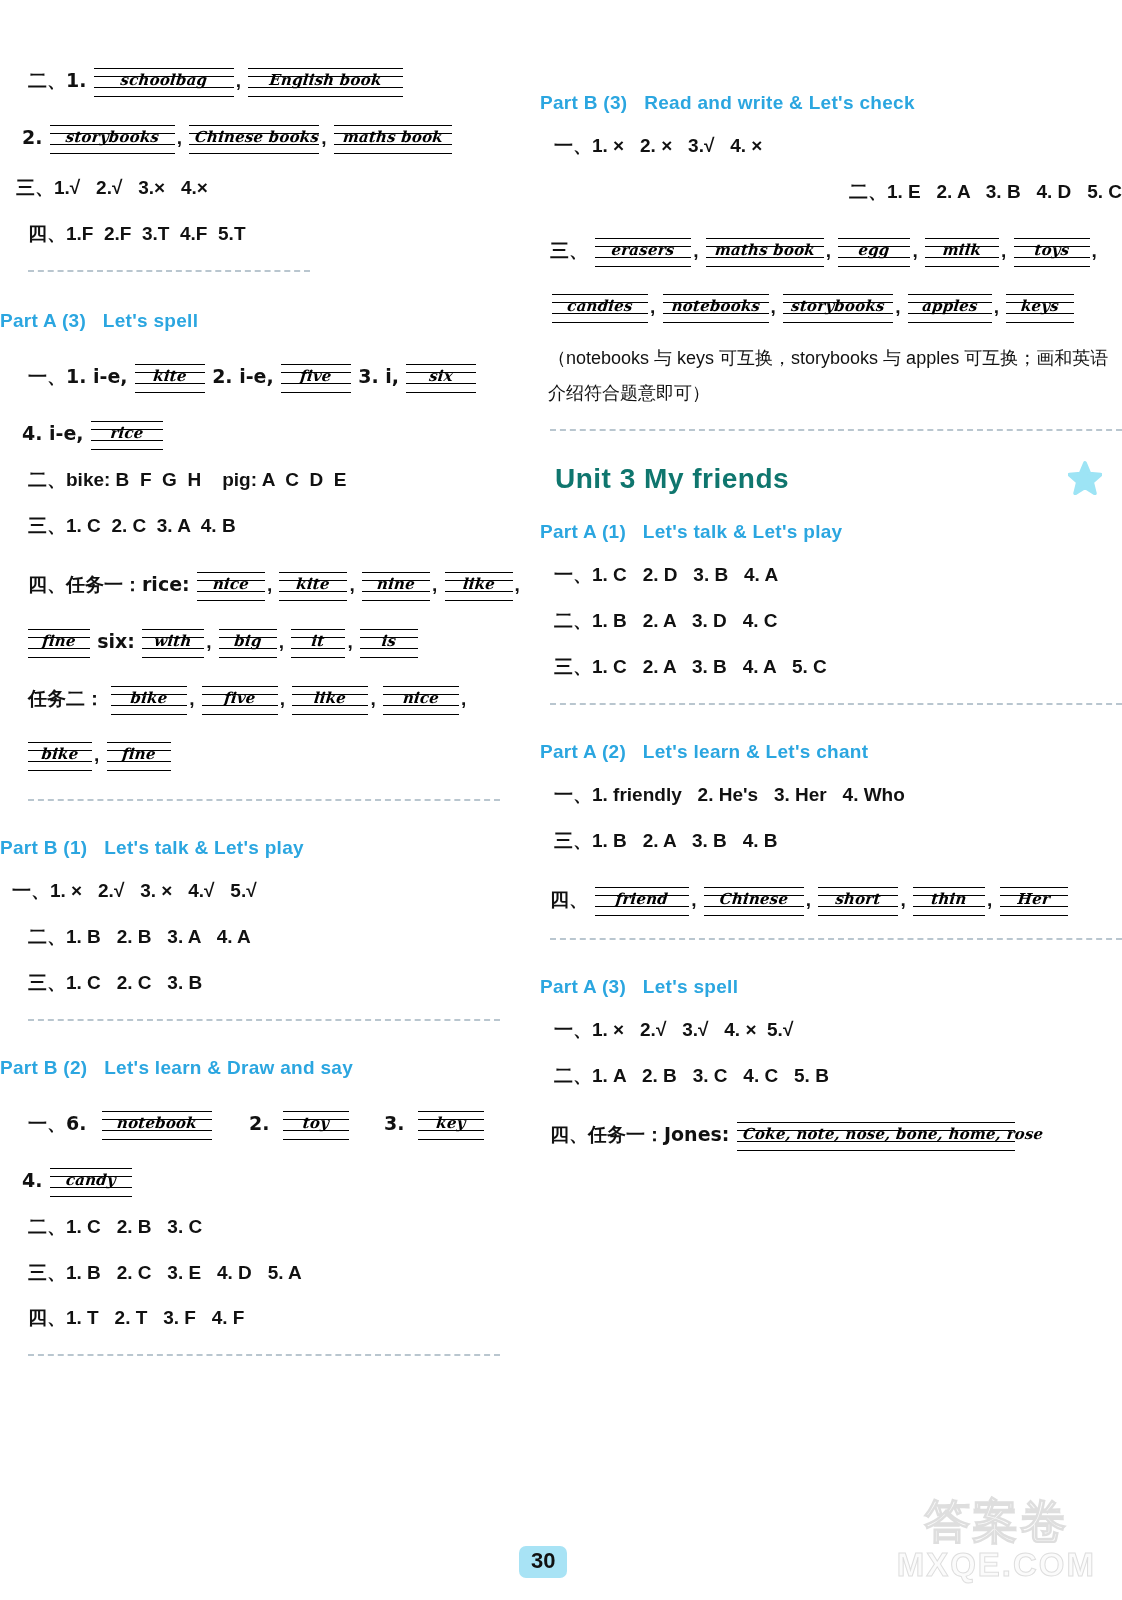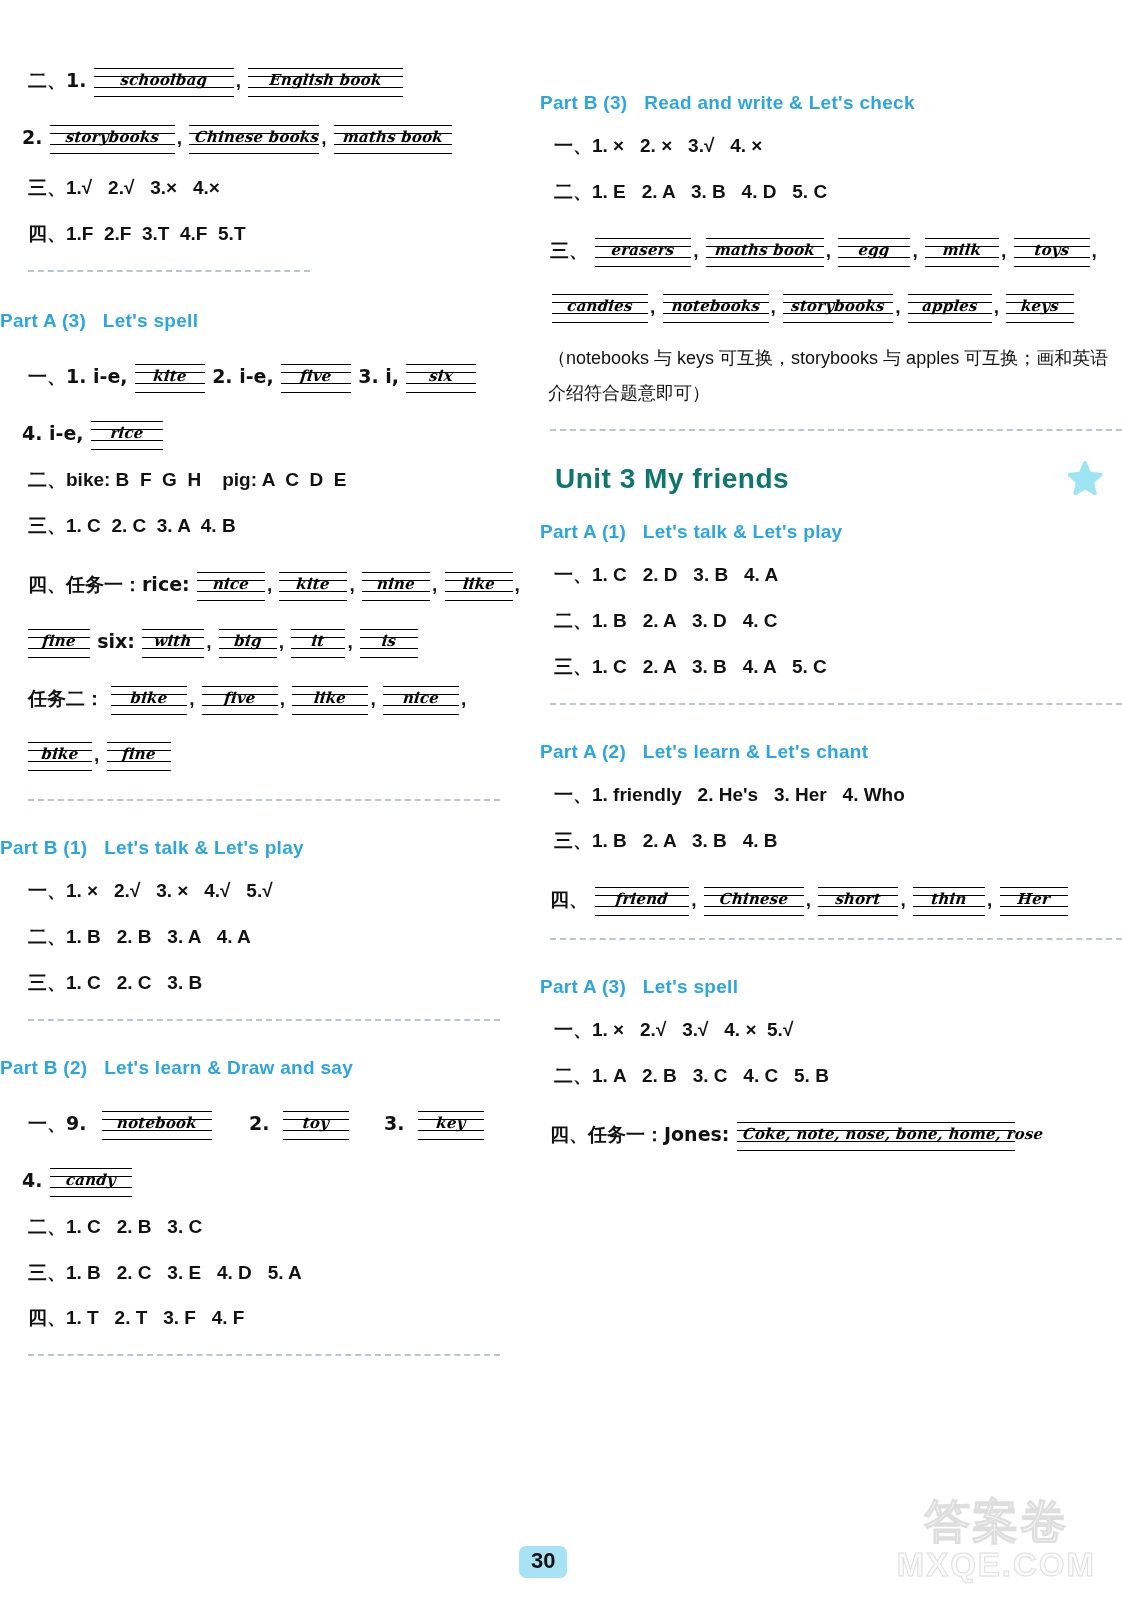--- a/index.html
+++ b/index.html
@@ -199,21 +199,21 @@
         <span class="rules">
             <i></i>
             <i></i>
             <i></i>
             <i></i>
           </span>
         <span class="word">maths book</span>
       </span>
     </div>
 
-    <div class="ans-row" style="padding-left:28px;margin-top:18px;">三、1.√   2.√   3.×   4.×</div>
+    <div class="ans-row" style="padding-left:16px;margin-top:18px;">三、1.√   2.√   3.×   4.×</div>
     <div class="ans-row" style="padding-left:28px;">四、1.F  2.F  3.T  4.F  5.T</div>
 
     <div class="dash-sep" style="margin-left:28px;margin-right:210px;"></div>
 
     <div style="height:24px"></div>
     <div class="sec-head">Part A (3)   Let's spell</div>
 
     <div class="hw-row" style="padding-left:28px;">
       <span class="lbl">一、1. i-e,</span>
       <span class="hw-line" style="width:70px;">
@@ -410,31 +410,31 @@
             <i></i>
           </span>
         <span class="word">fine</span>
       </span>
     </div>
 
     <div class="dash-sep" style="margin:22px 20px 0 28px;"></div>
 
     <div style="height:36px"></div>
     <div class="sec-head">Part B (1)   Let's talk &amp; Let's play</div>
-    <div class="ans-row" style="padding-left:28px;">一、1. ×   2.√   3. ×   4.√   5.√</div>
+    <div class="ans-row" style="padding-left:12px;">一、1. ×   2.√   3. ×   4.√   5.√</div>
     <div class="ans-row" style="padding-left:28px;">二、1. B   2. B   3. A   4. A</div>
     <div class="ans-row" style="padding-left:28px;">三、1. C   2. C   3. B</div>
 
     <div class="dash-sep" style="margin:12px 20px 0 28px;"></div>
 
     <div style="height:36px"></div>
     <div class="sec-head">Part B (2)   Let's learn &amp; Draw and say</div>
 
     <div class="hw-row" style="padding-left:28px;">
-      <span class="lbl">一、9.</span>
+      <span class="lbl">一、6.</span>
       <span class="hw-line" style="width:110px;margin-left:10px;">
         <span class="rules">
             <i></i>
             <i></i>
             <i></i>
             <i></i>
           </span>
         <span class="word">notebook</span>
       </span>
       <span class="lbl" style="margin-left:30px;">2.</span>
@@ -478,21 +478,21 @@
 
     <div class="dash-sep" style="margin:12px 20px 0 28px;"></div>
   </div>
 
   <div class="col col-right">
 
     <div style="height:92px"></div>
     <div class="sec-head">Part B (3)   Read and write &amp; Let's check</div>
 
     <div class="ans-row" style="padding-left:14px;">一、1. ×   2. ×   3.√   4. ×</div>
-    <div class="ans-row" style="padding-left:14px;">二、1. E   2. A   3. B   4. D   5. C</div>
+    <div class="ans-row" style="padding-left:14px;text-align:right;">二、1. E   2. A   3. B   4. D   5. C</div>
 
     <div class="hw-row" style="padding-left:10px;">
       <span class="lbl">三、</span>
       <span class="hw-line" style="width:96px;">
         <span class="rules">
             <i></i>
             <i></i>
             <i></i>
             <i></i>
           </span>

